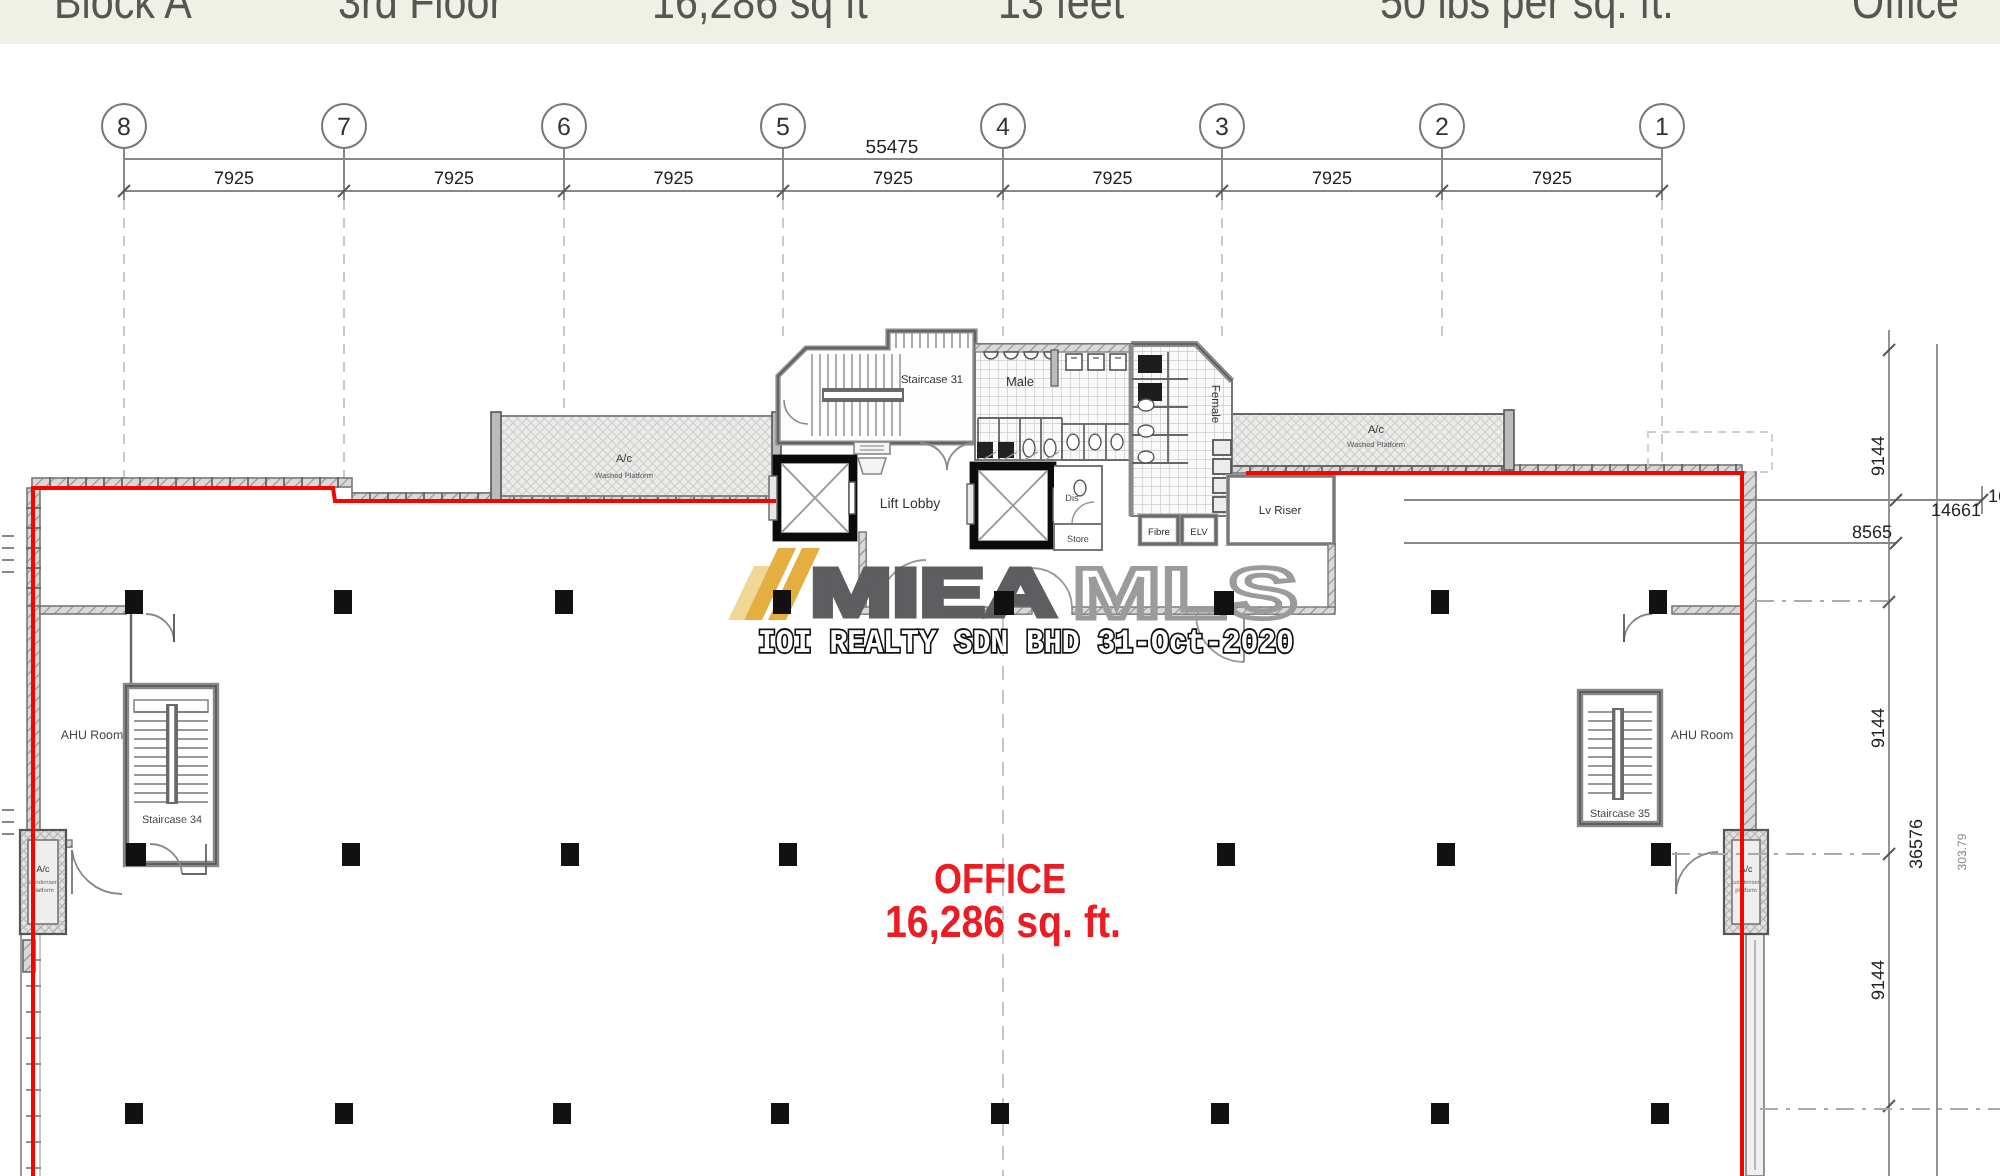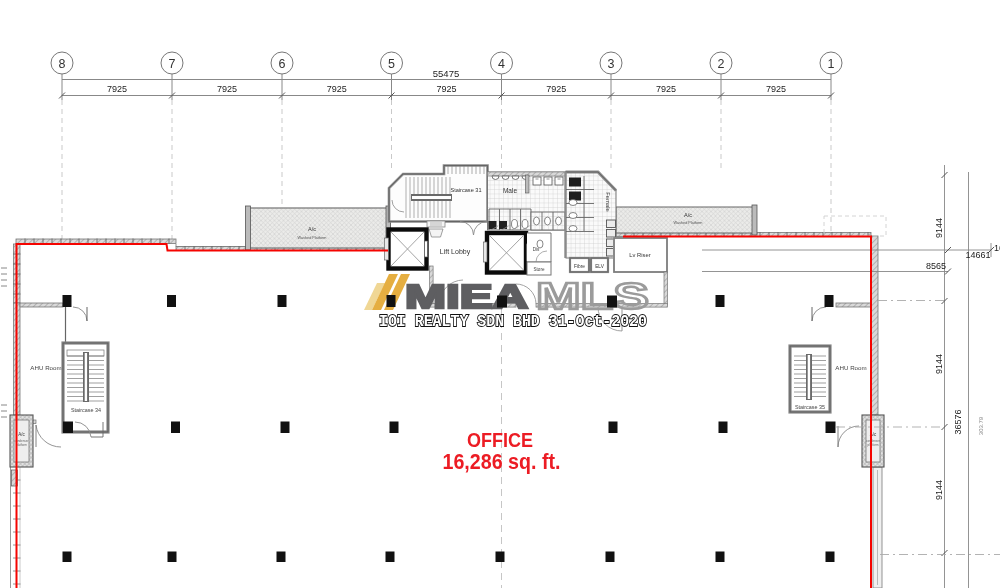--- a/index.html
+++ b/index.html
@@ -5,20 +5,34 @@
   html,body{margin:0;padding:0;width:1000px;height:588px;overflow:hidden;background:#fff;
     font-family:"Liberation Sans",sans-serif;}
   #page{position:relative;width:1000px;height:588px;}
   #hdr{position:absolute;left:0;top:0;width:1000px;height:22px;background:#eff0e6;overflow:hidden;}
   .ht{position:absolute;top:-12px;font-size:24px;color:#565750;white-space:nowrap;transform:scaleX(.86);transform-origin:0 0;}
 </style>
 </head>
 <body>
 <div id="page">
 
+<div id="hdr">
+
+  <div class="ht" style="left:27px;">Block A</div>
+
+  <div class="ht" style="left:169px;">3rd Floor</div>
+
+  <div class="ht" style="left:326px;">16,286 sq ft</div>
+
+  <div class="ht" style="left:499px;">13 feet</div>
+
+  <div class="ht" style="left:690px;">50 lbs per sq. ft.</div>
+
+  <div class="ht" style="left:926px;">Office</div>
+</div>
 <svg id="plan" width="1000" height="588" viewBox="0 0 1000 588" style="position:absolute;left:0;top:0;" font-family="Liberation Sans, sans-serif">
 <defs>
   <pattern id="hatch" width="4" height="4" patternUnits="userSpaceOnUse" patternTransform="rotate(45)">
     <rect width="4" height="4" fill="#d9d9d9"></rect>
     <line x1="0" y1="0" x2="0" y2="4" stroke="#8f8f8f" stroke-width="1.1"></line>
   </pattern>
   <pattern id="plat" width="4.5" height="4.5" patternUnits="userSpaceOnUse">
     <rect width="4.5" height="4.5" fill="#ebebe9"></rect>
     <path d="M0 0 L4.5 4.5 M4.5 0 L0 4.5" stroke="#cfcfcd" stroke-width="0.6" fill="none"></path>
   </pattern>

